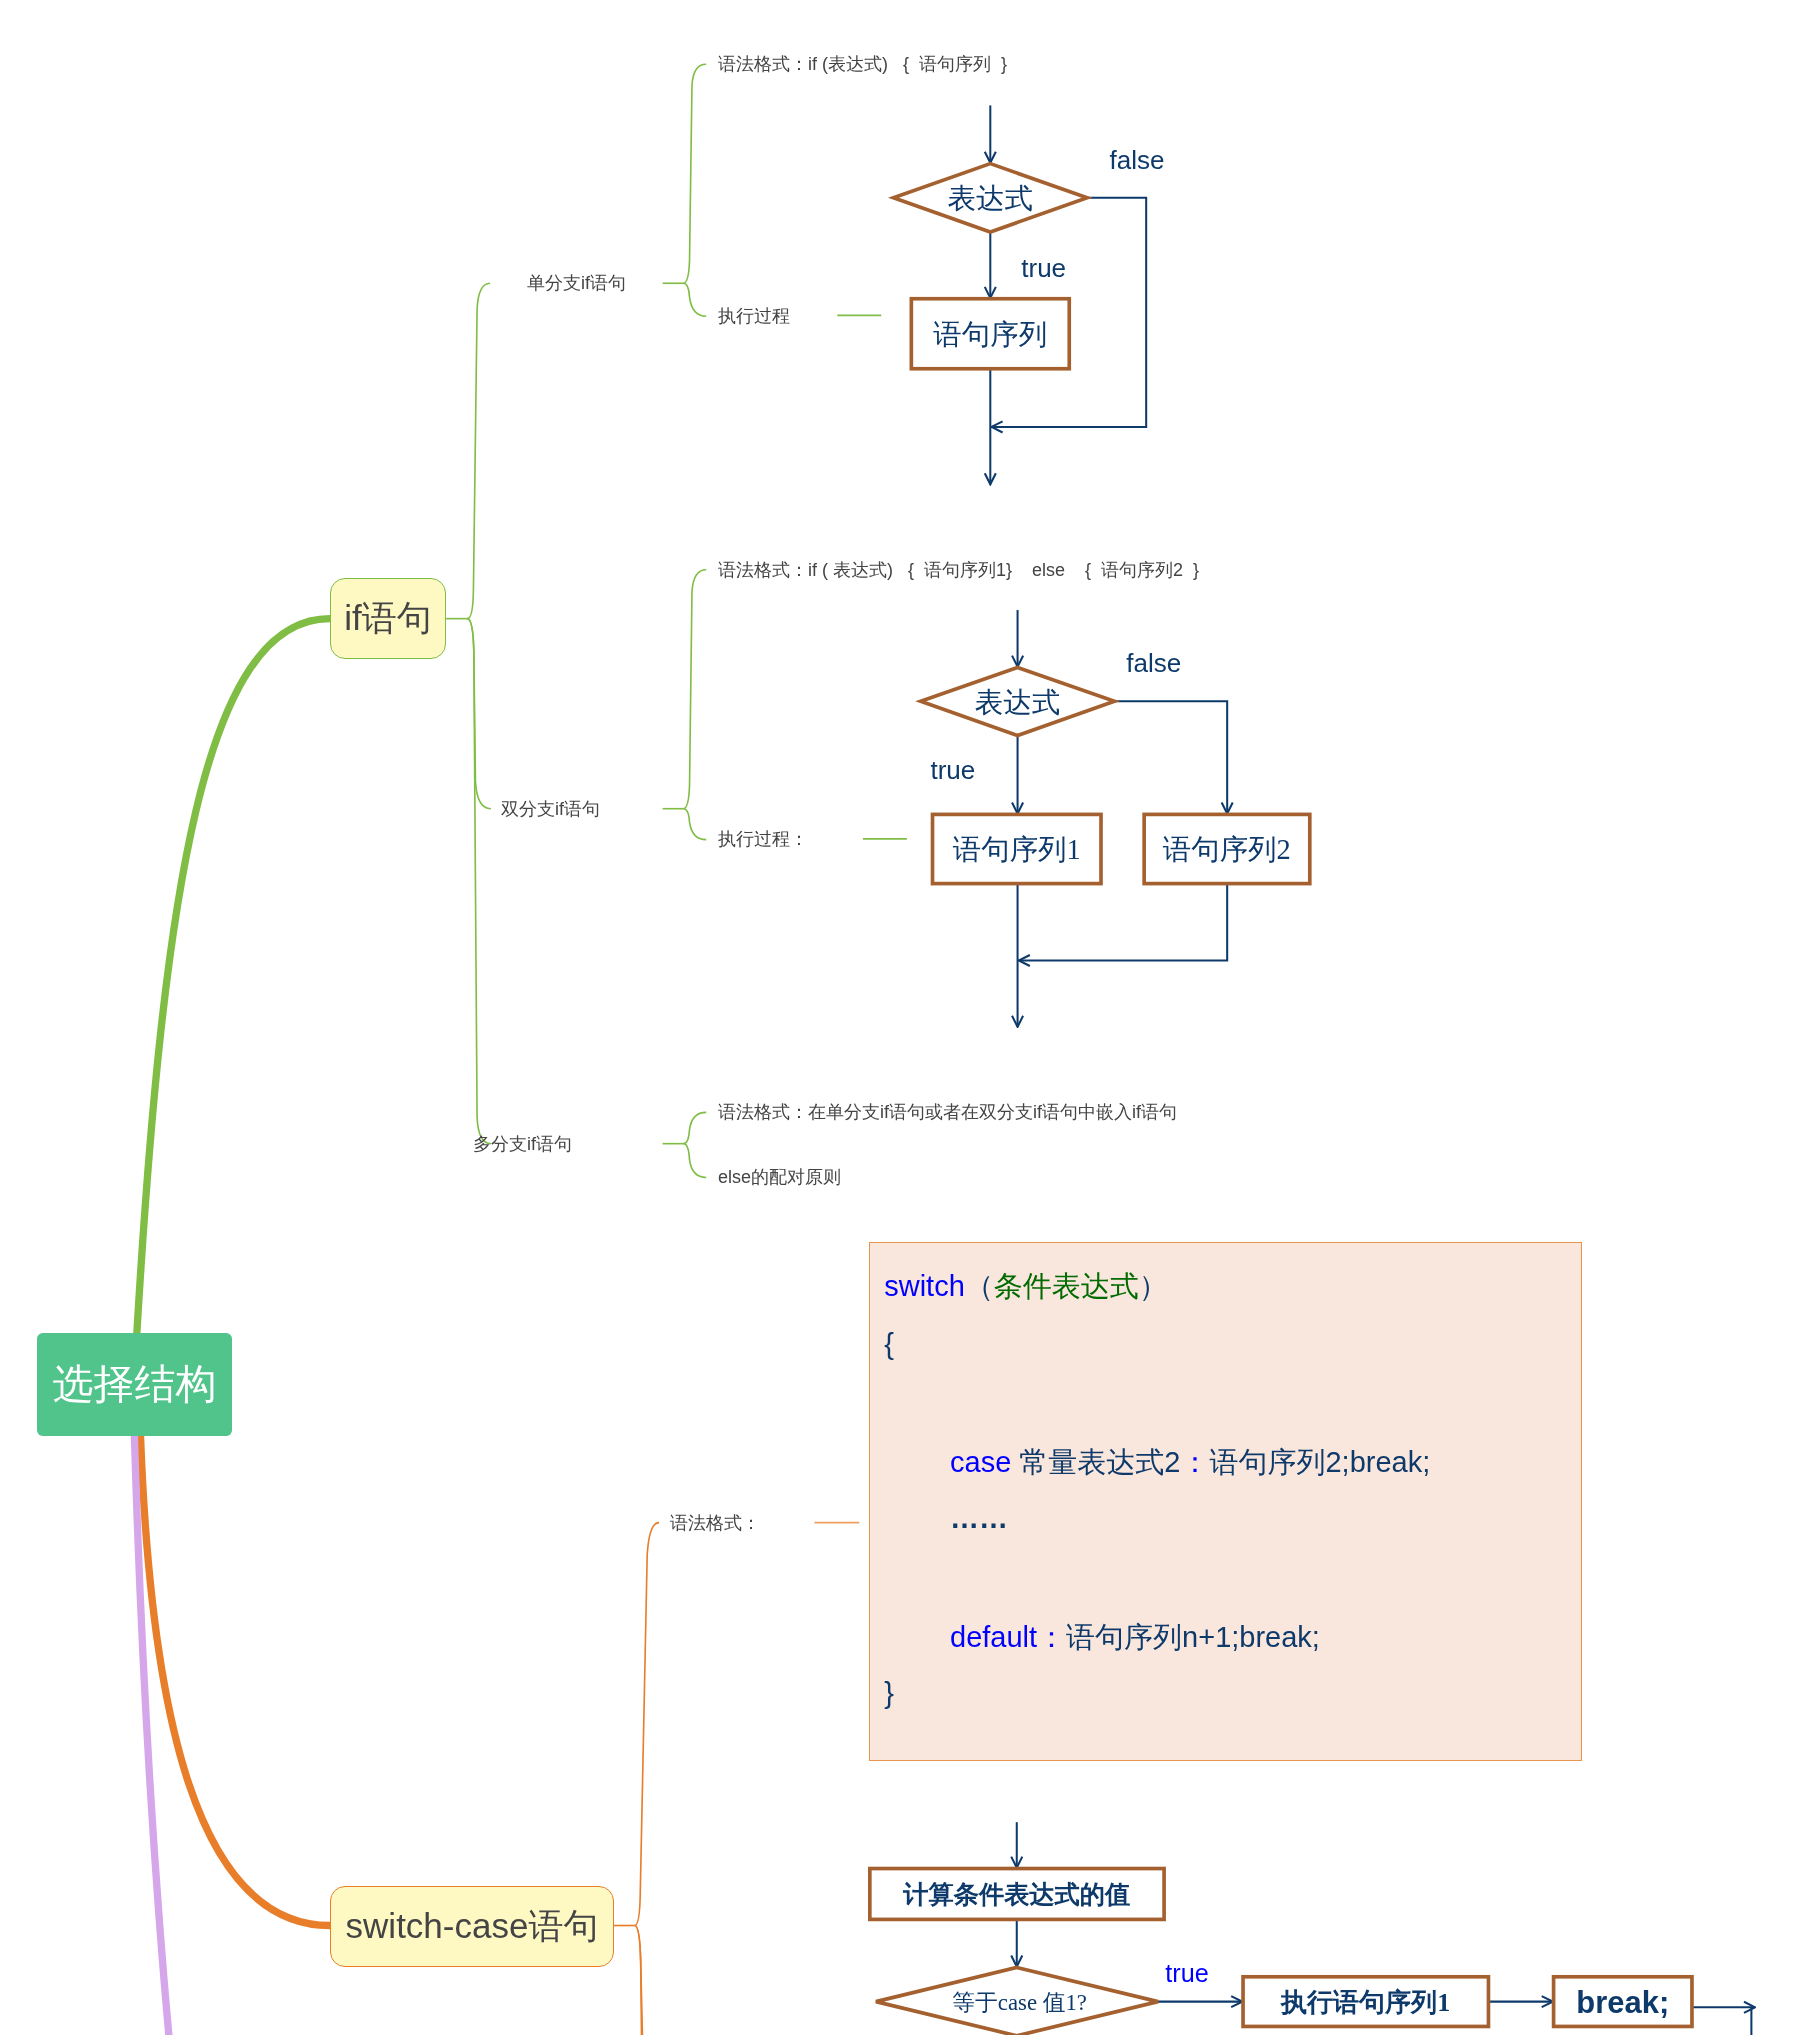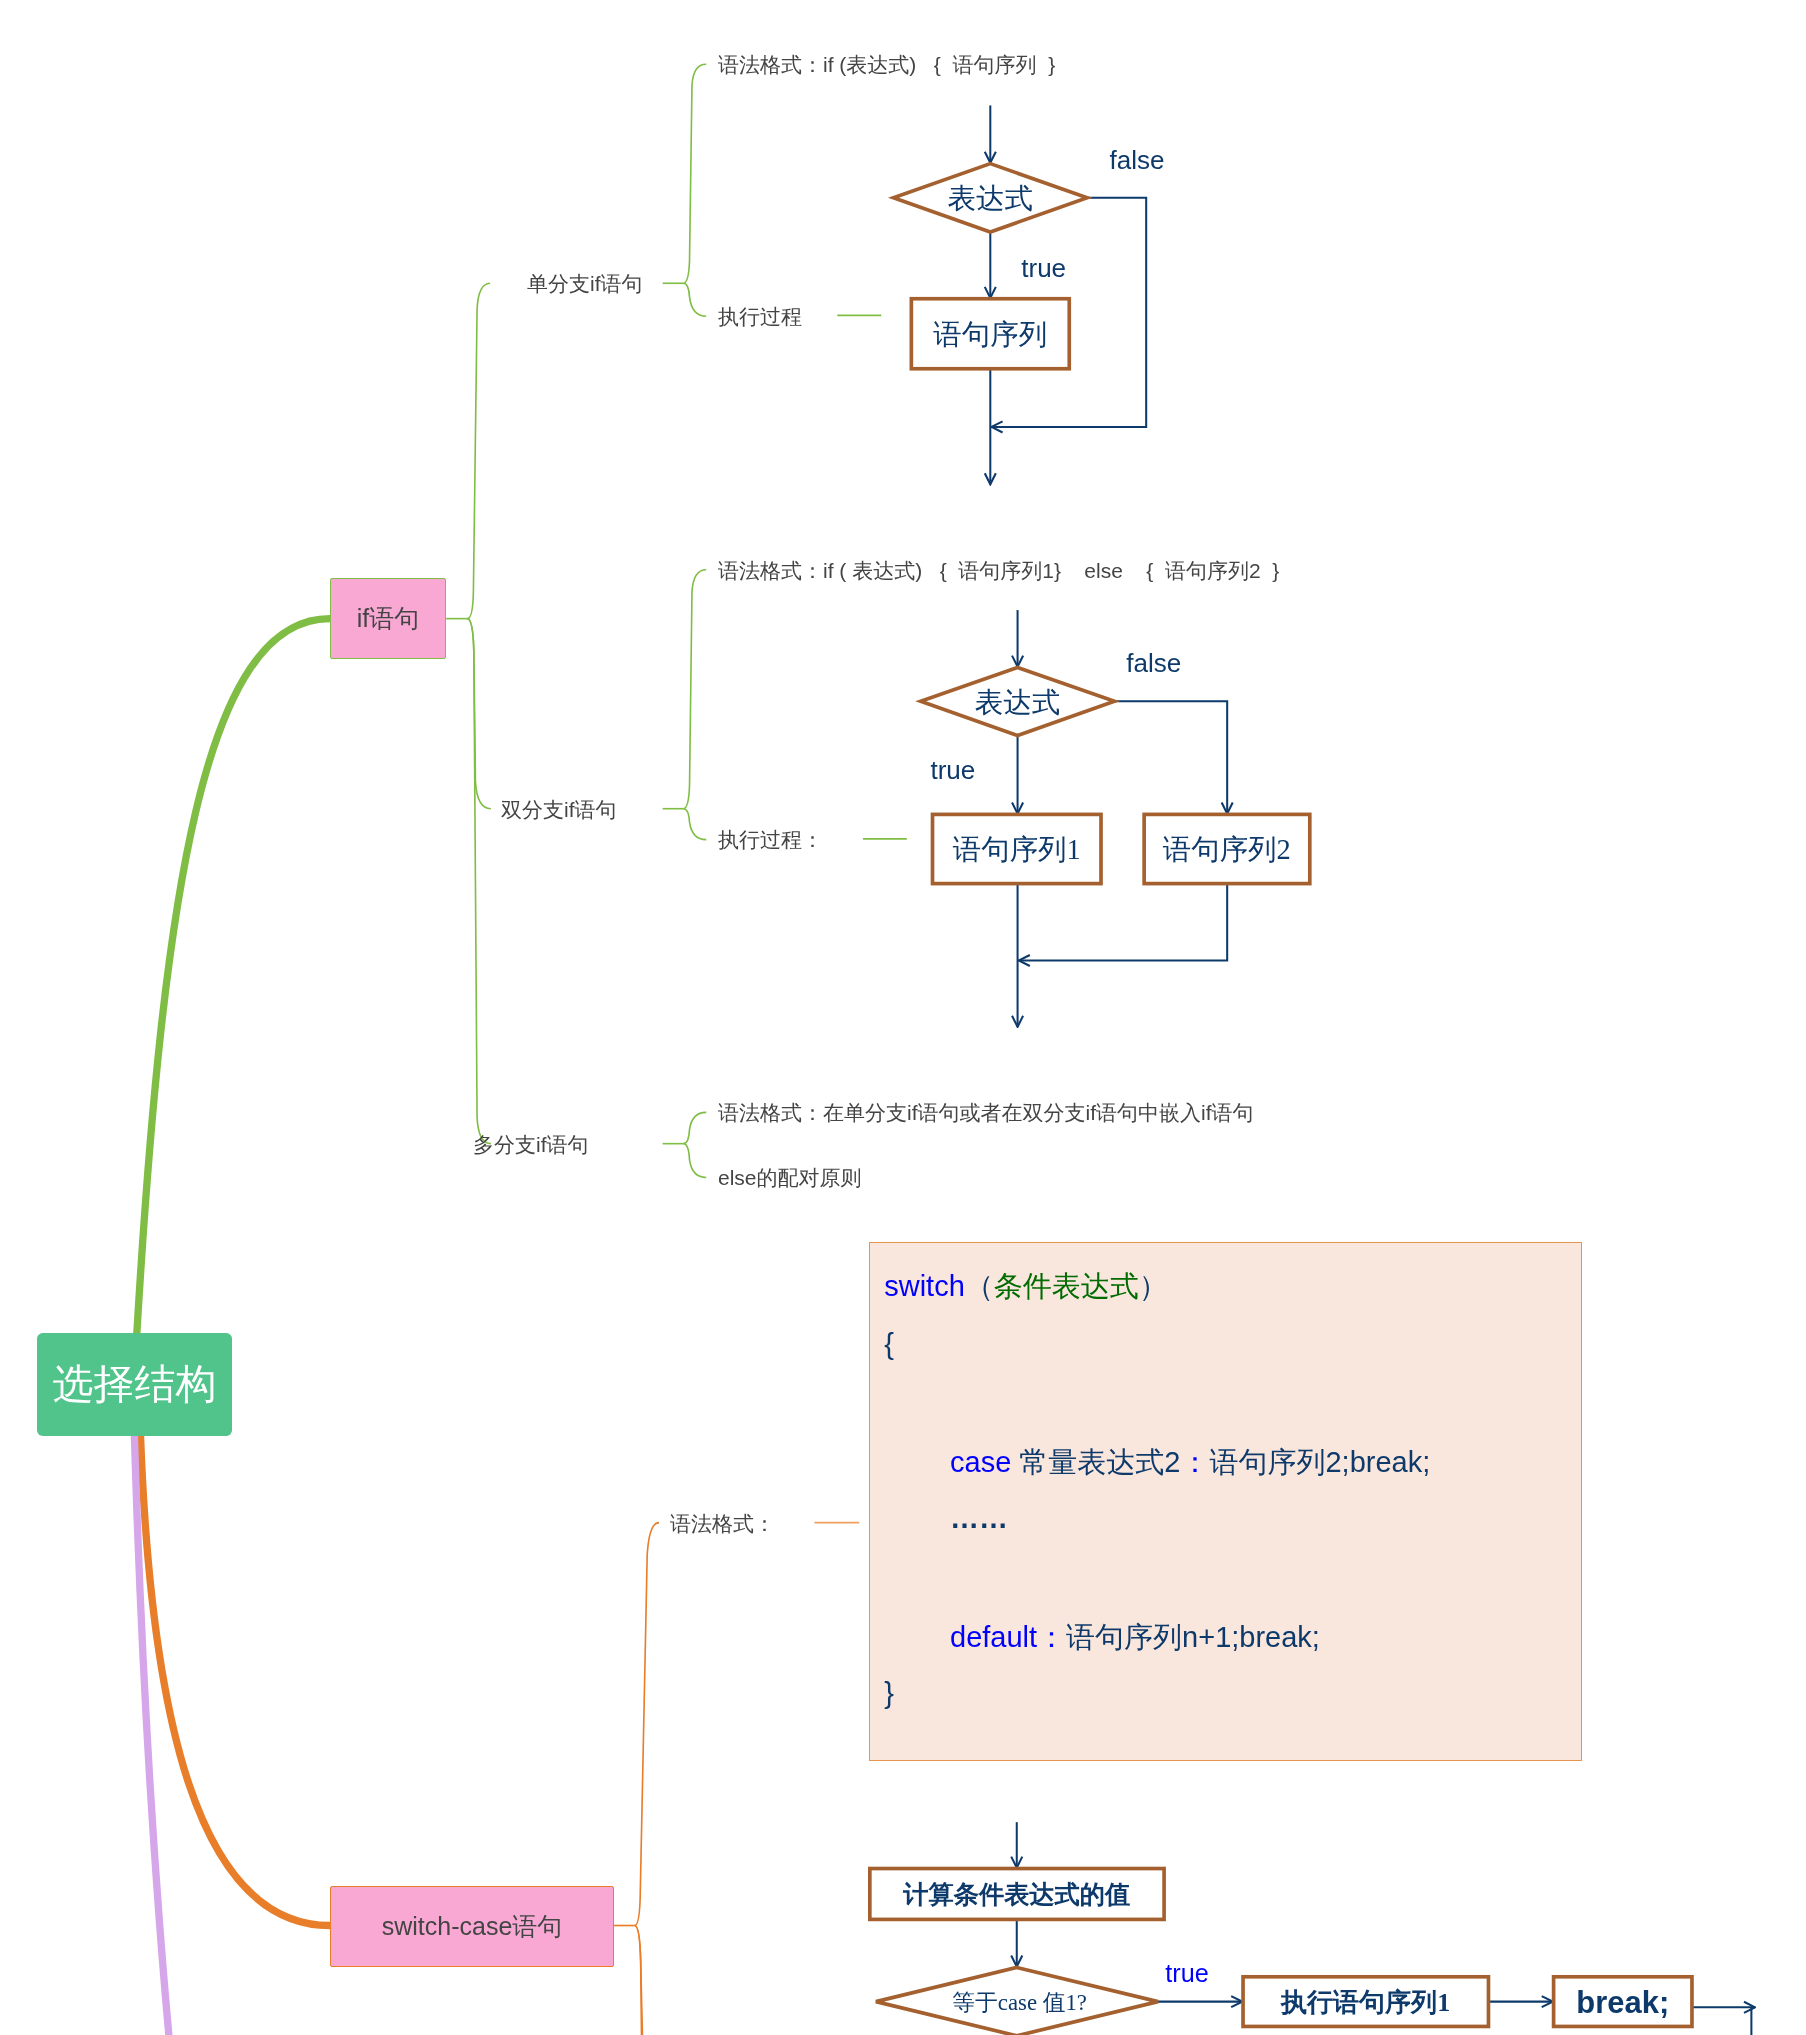--- a/index.html
+++ b/index.html
@@ -6,33 +6,33 @@
   html, body { width: 1806px; height: 2768px; }
   body {
     position: relative; overflow: hidden; background: #ffffff;
     font-family: "Liberation Sans", "DejaVu Sans", sans-serif;
   }
   #canvas { position: absolute; left: 0; top: 0; width: 1806px; height: 2768px; }
   #lines { position: absolute; left: 0; top: 0; }
 
   .node-box {
     position: absolute; display: flex; align-items: center; justify-content: center;
-    background: #f9a8d4; border: 1.2px solid #999; border-radius: 2px;
-    color: #444444; font-size: 25px; white-space: nowrap;
+    background: #fef9c3; border: 1.2px solid #999; border-radius: 15px;
+    color: #444444; font-size: 35px; white-space: nowrap;
     font-family: "Liberation Sans", "DejaVu Sans", sans-serif;
   }
   .node-root {
     background: var(--root-fill, #51c48b); color: #ffffff; font-size: 41px;
     border: none; border-radius: 5.7px;
   }
   .node-if { border-color: var(--if-branch, #80bd45); }
   .node-switch { border-color: var(--switch-branch, #e87d2a); }
 
   .topic-text {
-    position: absolute; font-size: 21px; line-height: 33px; height: 33px;
+    position: absolute; font-size: 18px; line-height: 33px; height: 33px;
     color: #444444; white-space: pre;
     font-family: "Liberation Sans", "DejaVu Sans", sans-serif;
   }
 
   .code-box {
     position: absolute; left: 869px; top: 1242px; width: 713px; height: 519px;
     background: var(--code-bg, #f9e6dc); border: 1.2px solid #e8954f;
     font-family: Liberation Sans, sans-serif;
     font-size: 29px; color: #0e3a6b;
   }

